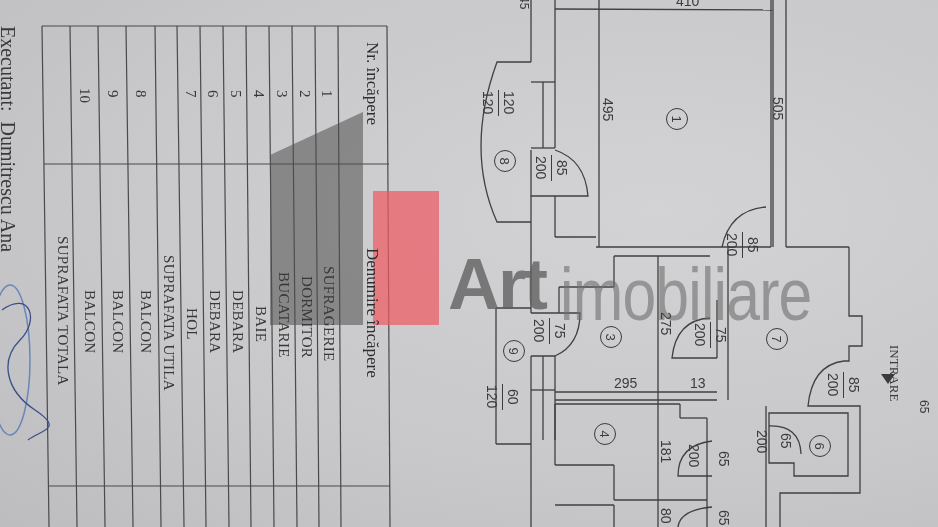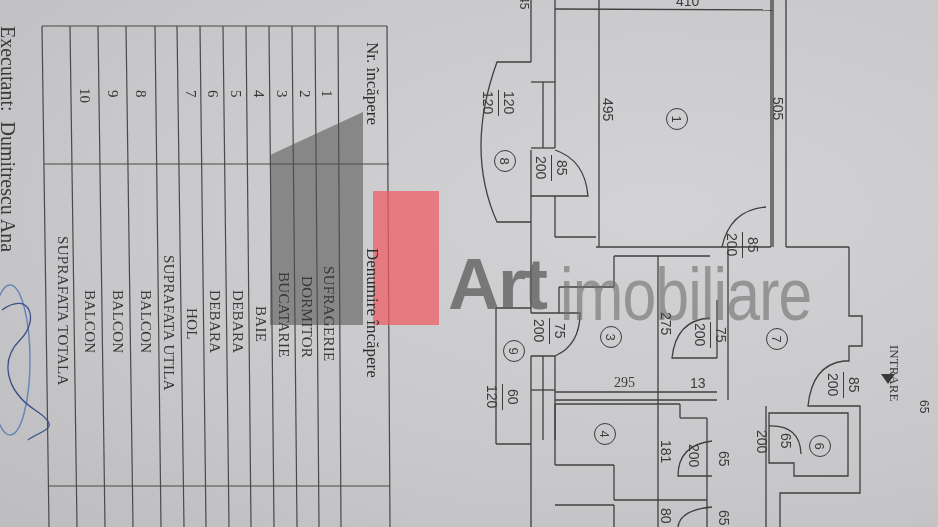--- a/index.html
+++ b/index.html
@@ -170,21 +170,21 @@
 <div class="room-no" style="left:809px;top:435px;">6</div>
 <div class="room-no" style="left:766px;top:328px;">7</div>
 <div class="room-no" style="left:494px;top:150px;">8</div>
 <div class="room-no" style="left:503px;top:340px;">9</div>
 
 <div class="dim" style="left:517px;top:-4px;font-size:12px;">45</div>
 <div class="dimh" style="left:676px;top:-7px;">410</div>
 <div class="dim" style="left:600px;top:98px;">495</div>
 <div class="dim" style="left:770px;top:97px;">505</div>
 <div class="dim" style="left:658px;top:312px;">275</div>
-<div class="dimh" style="left:614px;top:375px;font-family:Liberation Serif, serif;">295</div>
+<div class="dimh" style="left:614px;top:375px;">295</div>
 <div class="dimh" style="left:690px;top:375px;">13</div>
 <div class="dim" style="left:658px;top:440px;">181</div>
 <div class="dim" style="left:658px;top:508px;">80</div>
 <div class="dim" style="left:716px;top:451px;">65</div>
 <div class="dim" style="left:716px;top:510px;">65</div>
 
 <div class="frac" style="left:478px;top:90px;">
   <span class="n">120</span>
     <span class="bar"></span>
     <span class="n">120</span>

